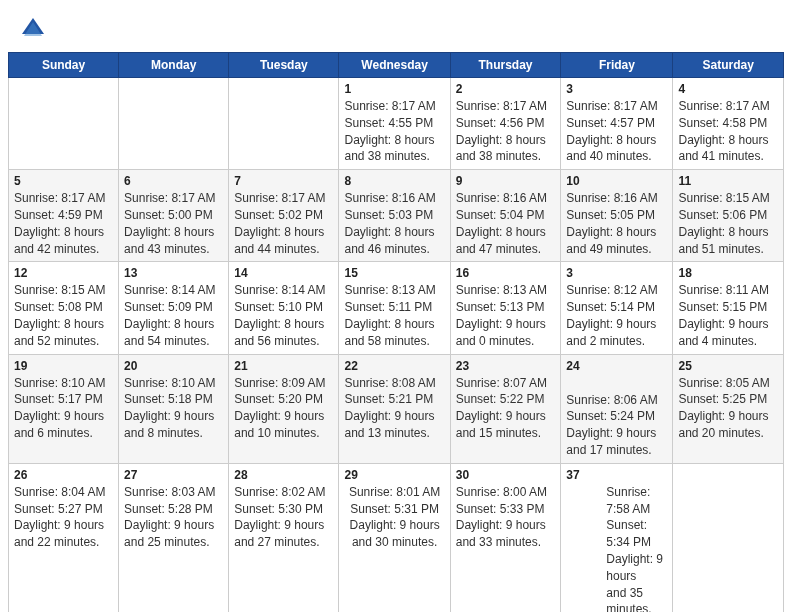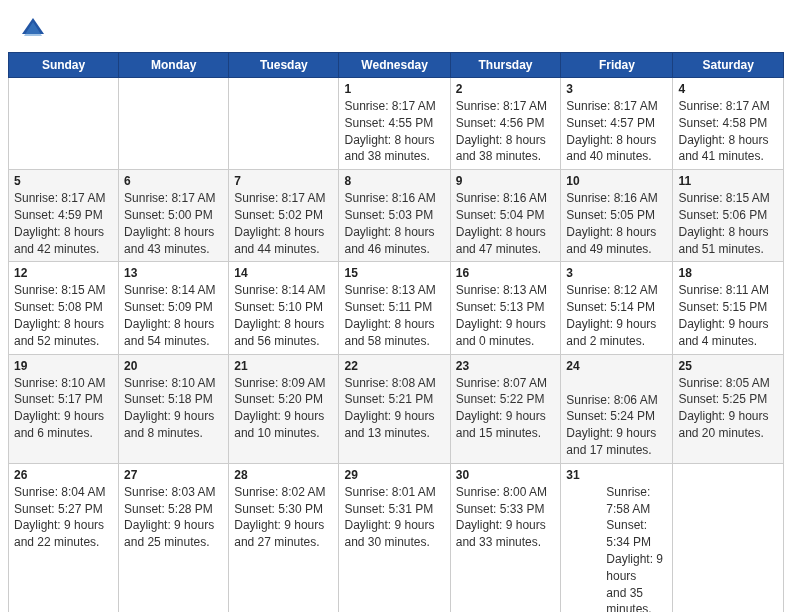--- a/index.html
+++ b/index.html
@@ -346,34 +346,34 @@
             </td>
             <td>
               <div class="day-number">28</div>
               <div class="day-info" style="white-space: pre-line;">Sunrise: 8:02 AM
 Sunset: 5:30 PM
 Daylight: 9 hours
 and 27 minutes.</div>
             </td>
             <td>
               <div class="day-number">29</div>
-              <div class="day-info" style="white-space: pre-line;">Sunrise: 8:01 AM
+              <div class="day-info" style="white-space: pre-line; text-align: center;">Sunrise: 8:01 AM
 Sunset: 5:31 PM
 Daylight: 9 hours
 and 30 minutes.</div>
             </td>
             <td>
               <div class="day-number">30</div>
               <div class="day-info" style="white-space: pre-line;">Sunrise: 8:00 AM
 Sunset: 5:33 PM
 Daylight: 9 hours
 and 33 minutes.</div>
             </td>
             <td>
-              <div class="day-number">31</div>
+              <div class="day-number">37</div>
               <div class="day-info" style="white-space: pre-line; margin-left: 40px;">Sunrise: 7:58 AM
 Sunset: 5:34 PM
 Daylight: 9 hours
 and 35 minutes.</div>
             </td>
             <td class="empty-cell"></td>
           </tr>
         </tbody>
     </table>
   </div>

